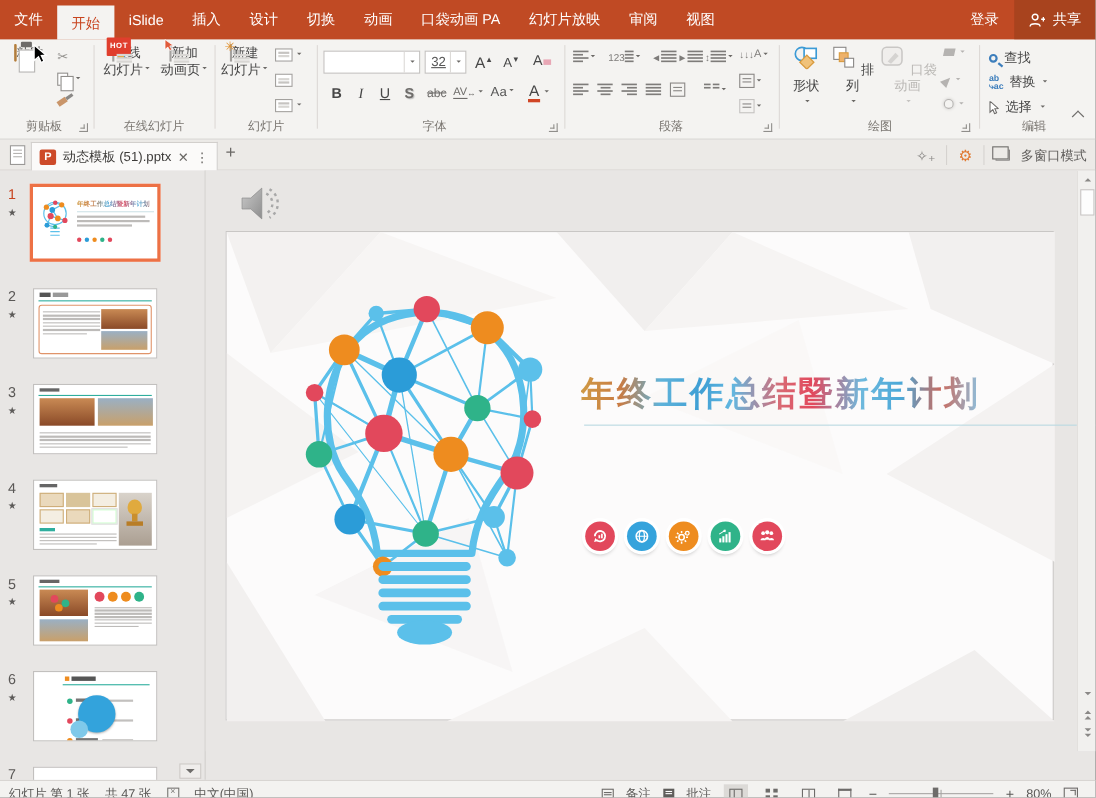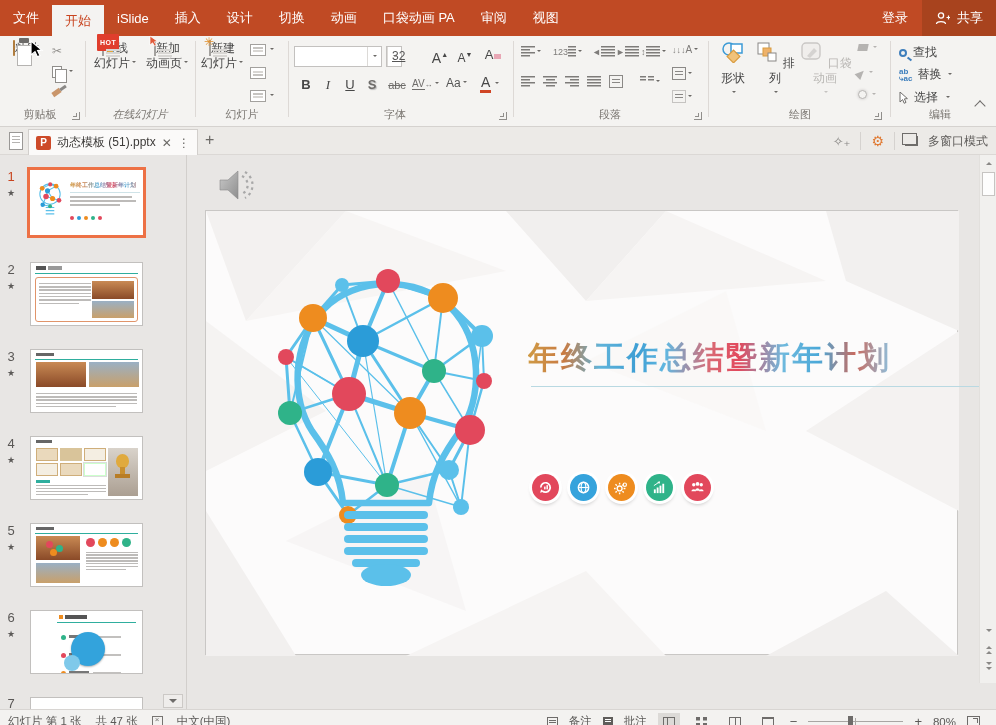--- a/index.html
+++ b/index.html
@@ -162,20 +162,21 @@
 
   <div class="mbar">
     <div class="mtab">文件</div>
     <div class="mtab active">开始</div>
     <div class="mtab">iSlide</div>
     <div class="mtab">插入</div>
     <div class="mtab">设计</div>
     <div class="mtab">切换</div>
     <div class="mtab">动画</div>
     <div class="mtab">口袋动画 PA</div>
+    <div class="mtab">幻灯片放映</div>
     <div class="mtab">审阅</div>
     <div class="mtab">视图</div>
     <div class="loginbox">
         <span>登录</span>
       </div>
     <div class="share">
       <svg width="15" height="14" viewBox="0 0 15 14">
           <circle cx="6" cy="4.5" r="2.6" fill="none" stroke="#fff" stroke-width="1.3"></circle>
           <path d="M1.5,13 C1.5,9.8 10.5,9.8 10.5,13" fill="none" stroke="#fff" stroke-width="1.3"></path>
           <path d="M11.5,6.5 h4 M13.5,4.5 v4" stroke="#fff" stroke-width="1.2"></path>
@@ -209,21 +210,21 @@
       <span>在线</span><br><span>幻灯片</span><span class="da sm"></span>
     </div>
     <div class="bigbtn" style="left:143px;top:5px;width:48px;">
       <span class="icslide ic">
         <svg class="curs-red" width="12" height="12" viewBox="0 0 12 12">
             <path d="M2,1 L2,10 L4.6,7.8 L6.4,11 L8.2,10 L6.4,6.8 L9.6,6.4 Z" fill="#e05a3a" stroke="#fff" stroke-width="0.7"></path>
           </svg>
       </span>
       <span>新加</span><br><span>动画页</span><span class="da sm"></span>
     </div>
-    <div class="glabel" style="left:90px;width:100px;font-style:italic;">在线幻灯片</div>
+    <div class="glabel" style="left:90px;width:100px;">在线幻灯片</div>
     <div class="gsep" style="left:195px;"></div>
 
     <div class="bigbtn" style="left:199px;top:5px;width:46px;">
       <span class="icslide ic"><span class="spark">✳</span></span>
       <span>新建</span><br><span>幻灯片</span><span class="da sm"></span>
     </div>
     <div class="sbtn" style="left:250px;top:8px;">
         <span class="minislide"></span>
         <span class="da sm" style="margin-left:4px;"></span>
       </div>
@@ -235,21 +236,21 @@
         <span class="da sm" style="margin-left:4px;"></span>
       </div>
     <div class="glabel" style="left:200px;width:84px;">幻灯片</div>
     <div class="gsep" style="left:288px;"></div>
 
     <div class="combo" style="left:294px;top:10px;width:88px;">
         <span class="cda">
           <span class="da sm" style="margin:0;"></span>
         </span>
       </div>
-    <div class="combo" style="left:386px;top:10px;width:16px;text-decoration:underline;"><span>32</span><span class="cda">
+    <div class="combo" style="left:386px;top:10px;width:38px;text-decoration:underline;"><span>32</span><span class="cda">
           <span class="da sm" style="margin:0;"></span>
         </span></div>
     <div class="fbtn" style="left:430px;top:9px;font-size:14px;"><span>A</span><sup style="font-size:7px;">▲</sup></div>
     <div class="fbtn" style="left:455px;top:9px;font-size:12px;"><span>A</span><sup style="font-size:7px;">▼</sup></div>
     <div class="fbtn" style="left:483px;top:9px;">A<span style="display:inline-block;width:7px;height:5px;background:#e8a7b5;margin-left:1px;"></span></div>
     <div class="fbtn" style="left:296px;top:39px;font-weight:bold;">B</div>
     <div class="fbtn" style="left:318px;top:39px;font-style:italic;font-family:'Liberation Serif',serif;">I</div>
     <div class="fbtn" style="left:340px;top:39px;text-decoration:underline;">U</div>
     <div class="fbtn" style="left:362px;top:39px;font-weight:bold;text-shadow:1px 1px 1px #bbb;color:#6e6c6a;">S</div>
     <div class="fbtn" style="left:384px;top:39px;width:26px;text-decoration:line-through;font-size:11px;color:#6e6c6a;">abc</div>

